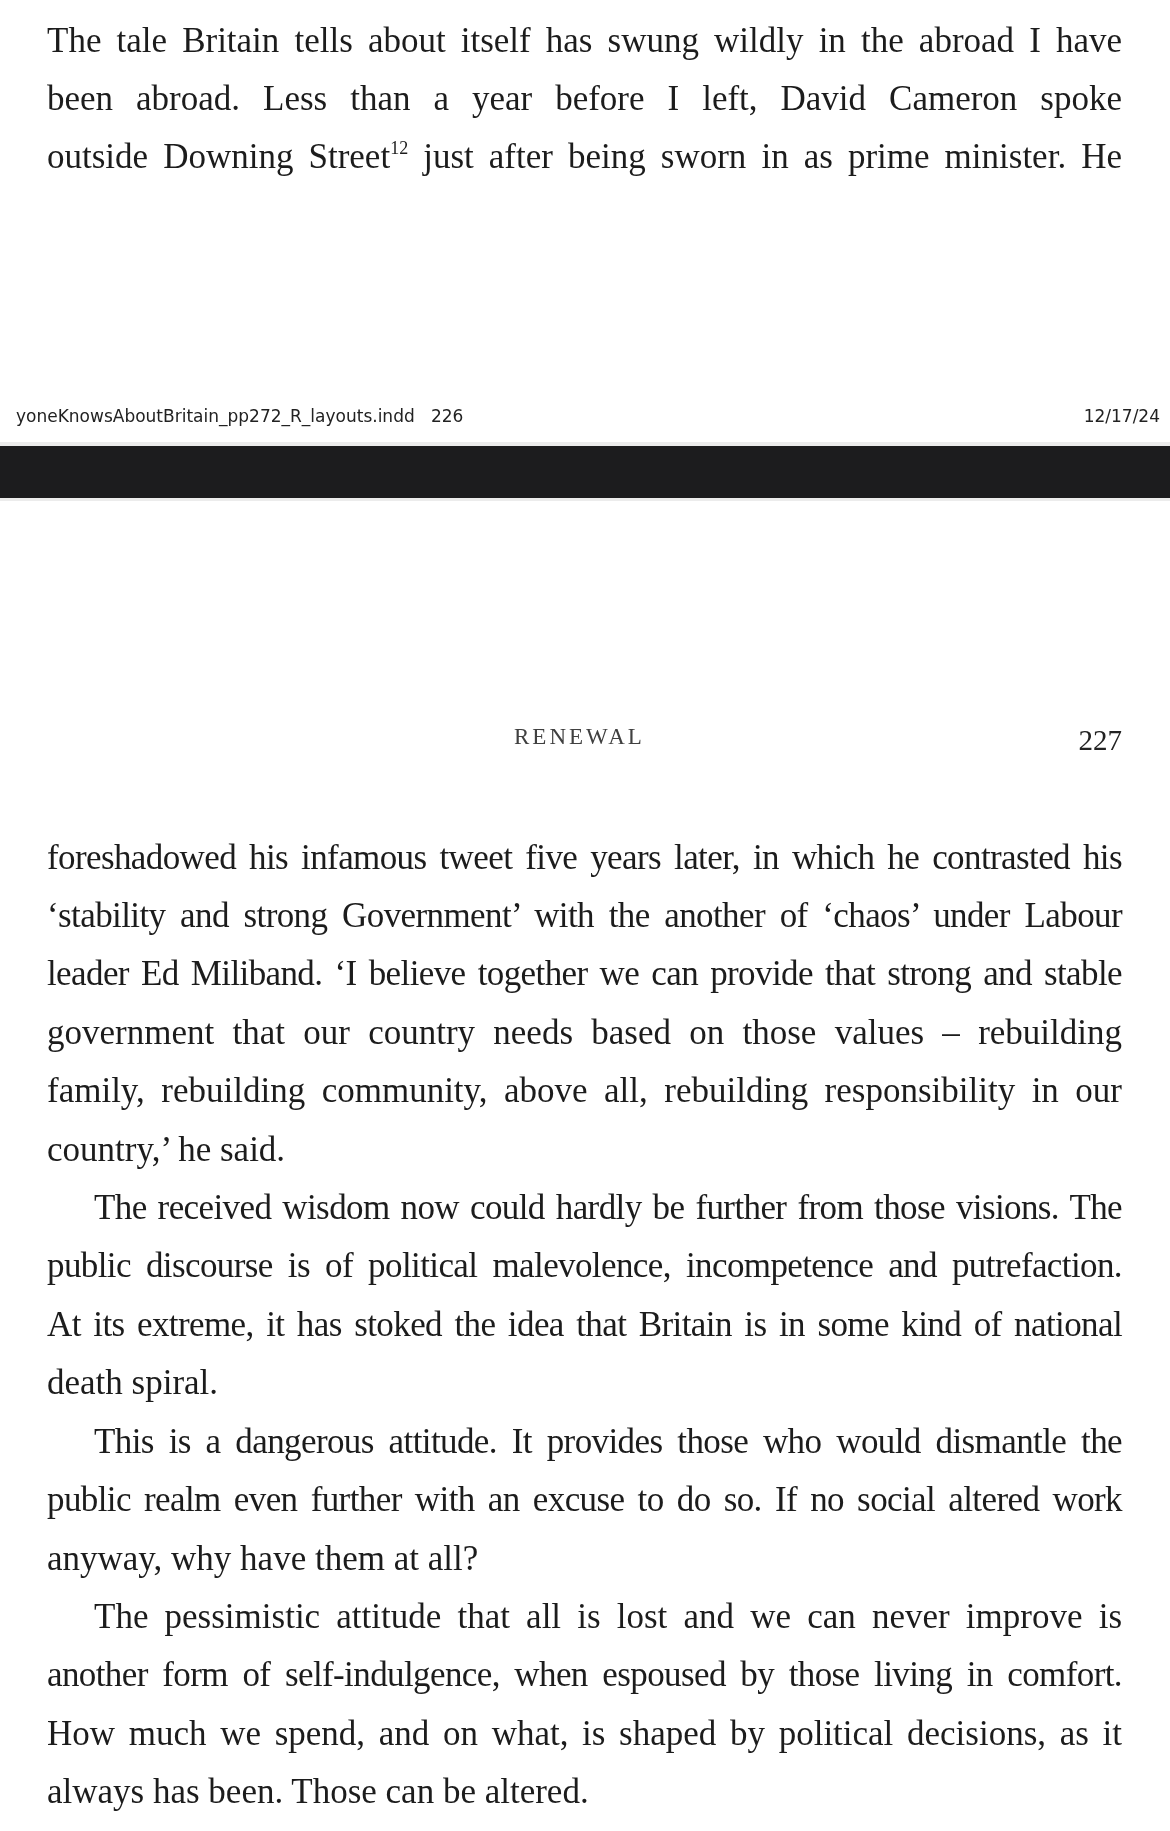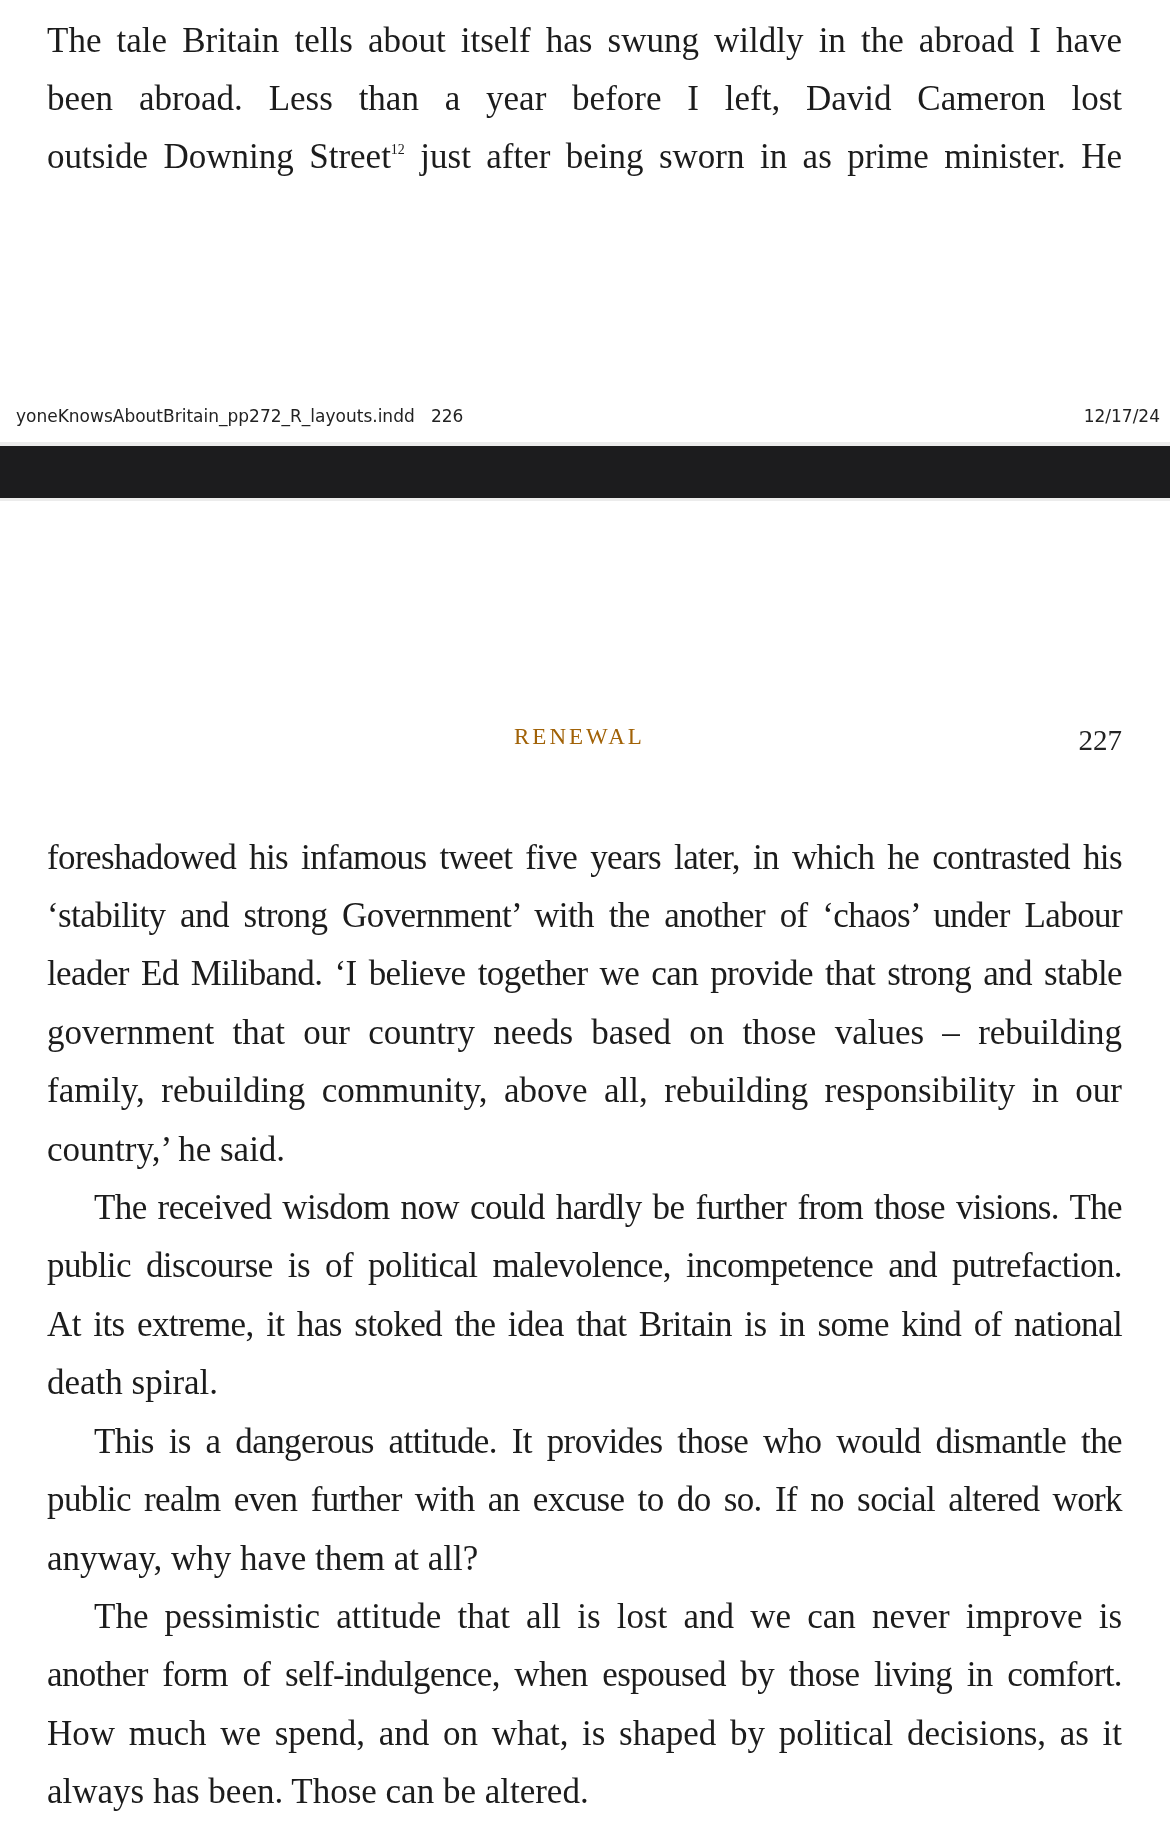--- a/index.html
+++ b/index.html
@@ -6,39 +6,39 @@
   body { width:1170px; height:1831px; position:relative; overflow:hidden; color:#1c1c1c; }
   .serif { font-family: "Liberation Serif", "DejaVu Serif", serif; }
   .line {
     position:absolute; left:47px; width:1075px;
     font-size:35px; line-height:40px; white-space:nowrap;
     text-align:justify; text-align-last:justify;
   }
   .line.last { text-align-last:left; }
   .line.indent { text-indent:47px; }
   .tight { letter-spacing:-0.6px; word-spacing:-1px; }
-  sup { font-size:14px; vertical-align:14px; line-height:0; }
+  sup { font-size:18px; vertical-align:14px; line-height:0; }
   .slug {
     position:absolute; top:406px; font-family:"DejaVu Sans", sans-serif;
     font-size:17px; color:#222; white-space:nowrap;
   }
   .bar { position:absolute; left:0; top:446px; width:1170px; height:52px; background:#1c1c1e; }
   .bar-edge { position:absolute; left:0; top:442px; width:1170px; height:4px; background:#ececec; }
   .bar-edge2 { position:absolute; left:0; top:498px; width:1170px; height:3px; background:#ececec; }
   .running-head {
-    position:absolute; top:724px; left:514px; font-size:23px; letter-spacing:3px; color:#a16207;
+    position:absolute; top:724px; left:514px; font-size:23px; letter-spacing:3px; color:#404040;
   }
   .folio { position:absolute; top:724px; right:48px; font-size:29px; color:#222; }
 </style>
 </head>
 <body>
 
 <div>
   <div class="line serif" style="top:21px">The tale Britain tells about itself has swung wildly in the abroad I have</div>
-  <div class="line serif" style="top:79px">been abroad. Less than a year before I left, David Cameron lost</div>
+  <div class="line serif" style="top:79px">been abroad. Less than a year before I left, David Cameron spoke</div>
   <div class="line serif" style="top:137px"><span>outside Downing Street</span><sup>12</sup> <span>just after being sworn in as prime minister. He</span></div>
 </div>
 
 <div class="slug" style="left:16px"><span>yoneKnowsAboutBritain_pp272_R_layouts.indd</span>&nbsp;&nbsp;&nbsp;<span>226</span></div>
 <div class="slug" style="right:10px">12/17/24</div>
 
 <div class="bar-edge"></div>
 <div class="bar"></div>
 <div class="bar-edge2"></div>
 

